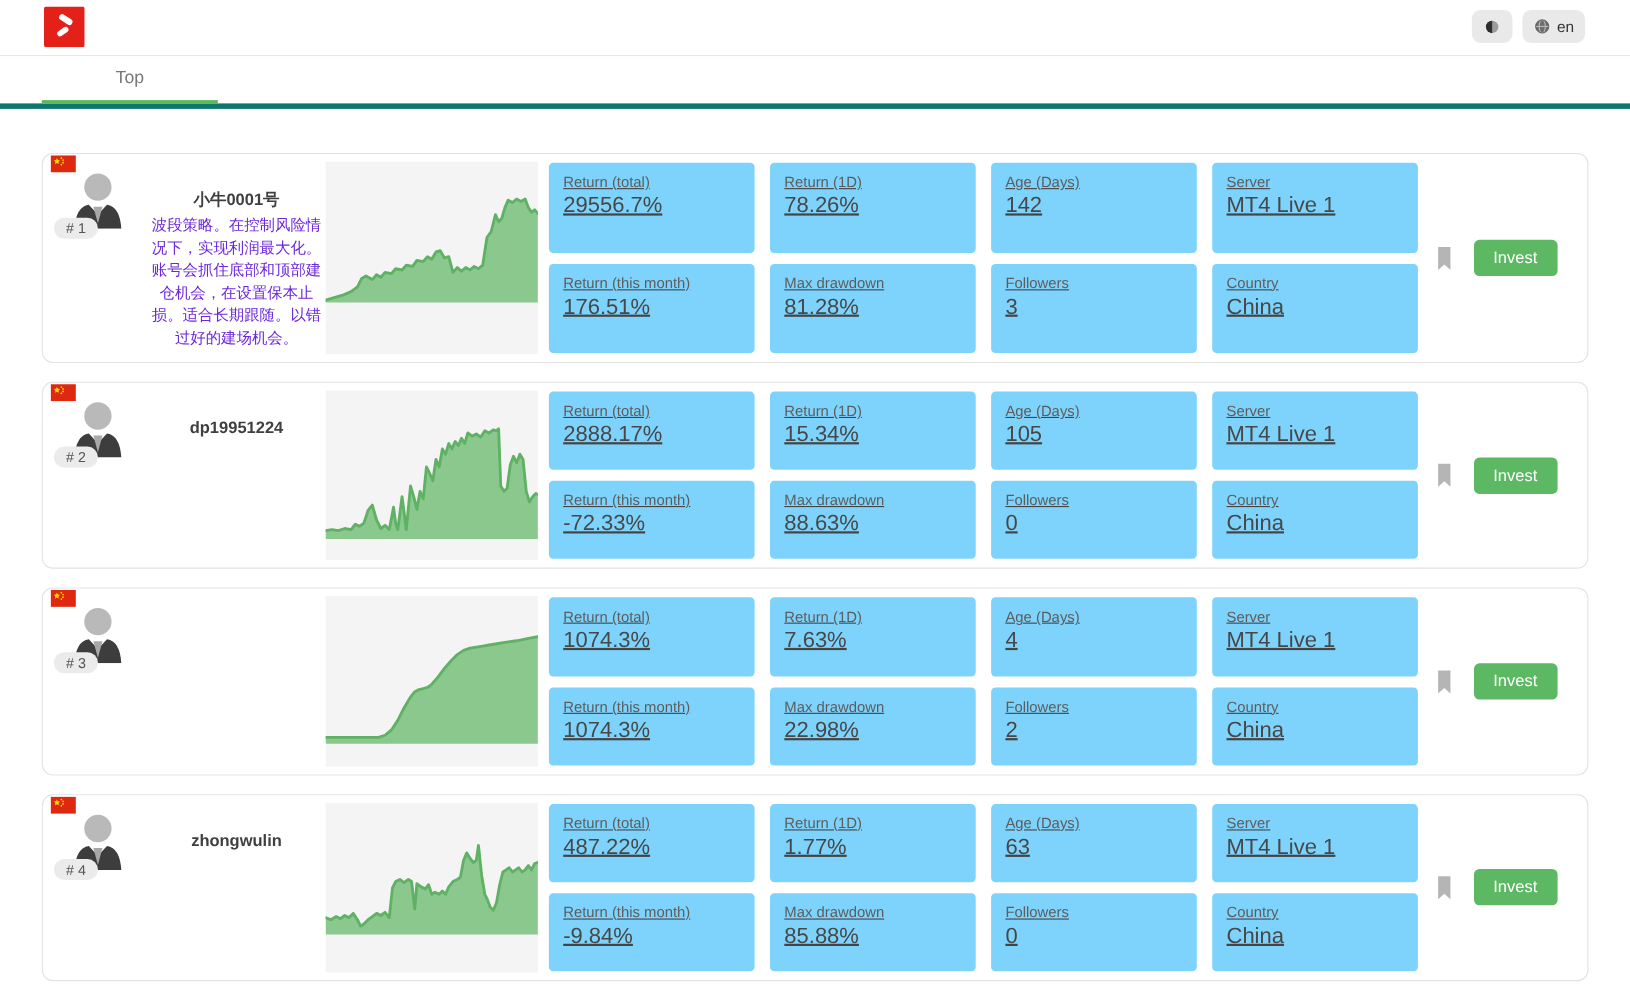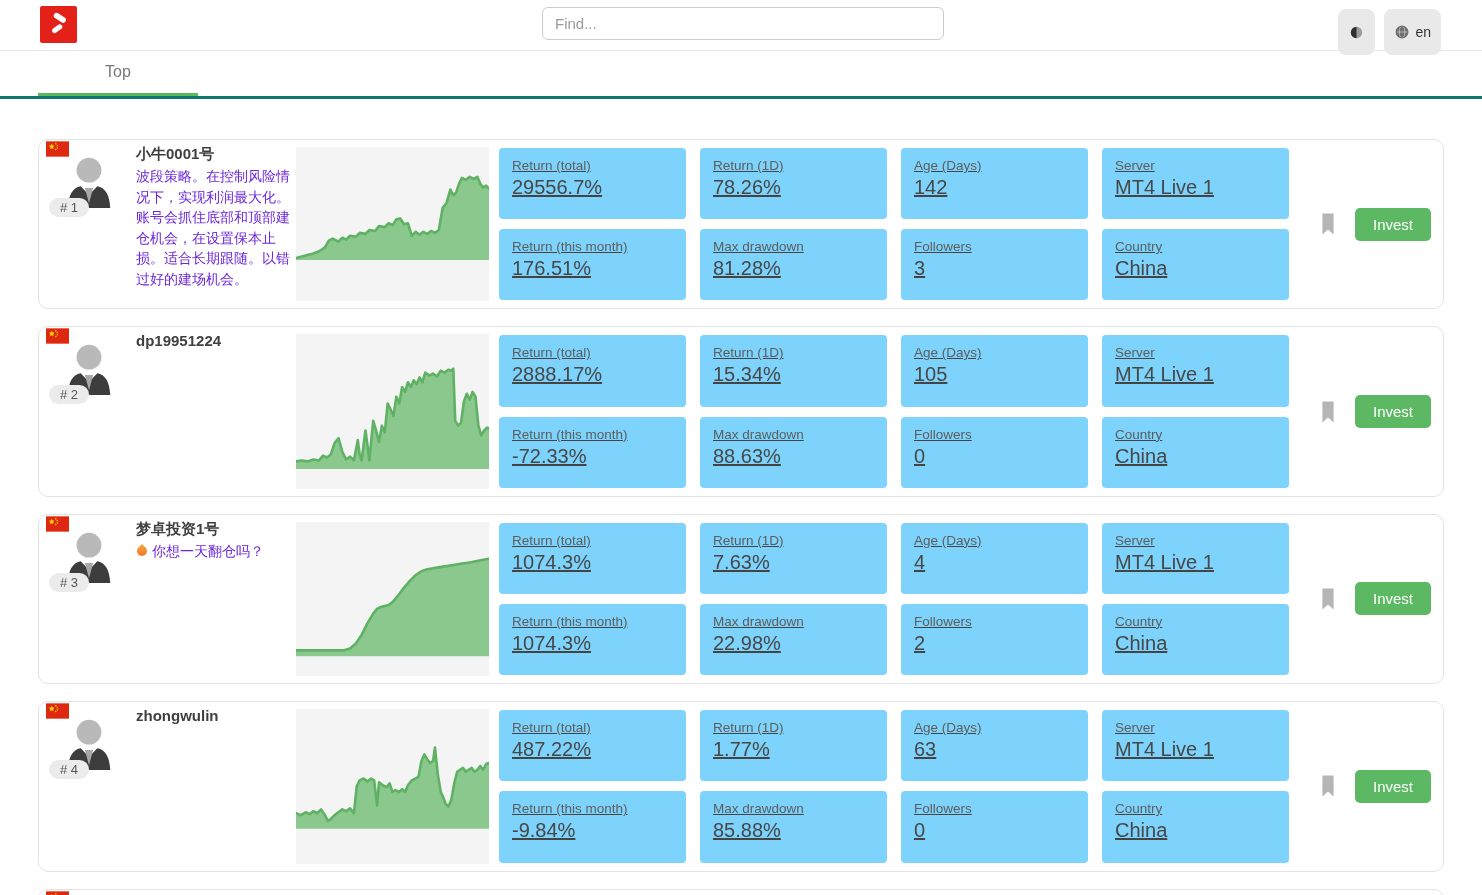--- a/index.html
+++ b/index.html
@@ -9,83 +9,80 @@
   
   .header { height: 51px; display: flex; align-items: center; position: relative;
     border-bottom: 1px solid #e7e7e7; }
   .logo { position: absolute; left: 40px; top: 6px; width: 37px; height: 37px; }
   .search-wrap { position: absolute; left: 542px; top: 7px; }
   .search-input { width: 402px; height: 33px; border: 1px solid #ccc; border-radius: 6px;
     padding: 0 12px; font-size: 15px; color: #555; outline: none;
     font-family: "Liberation Sans", sans-serif; }
   .search-input::placeholder { color: #9a9a9a; }
   .hdr-right { position: absolute; right: 41px; top: 9px; display: flex; gap: 9px; }
-  .hdr-btn { background: #e9e9e9; border: none; border-radius: 8px; height: 46px;
+  .hdr-btn { background: #e9e9e9; border: none; border-radius: 8px; height: 30px;
     display: flex; align-items: center; justify-content: center; gap: 5px;
     padding: 0 10px; cursor: pointer; font-size: 14px; color: #333;
     font-family: "Liberation Sans", sans-serif; }
 
   
-  .tabbar { height: 48px; display: flex; border-bottom: 3px solid #0f766e;
+  .tabbar { height: 48px; display: flex; border-bottom: 5px solid #0f766e;
     padding-left: 38px; gap: 25px; }
   .tab { width: 160px; display: flex; align-items: center; justify-content: center;
     font-size: 16px; color: #787878; cursor: pointer; position: relative; }
   .tab.active { border-bottom: 3px solid #5cb85c; }
 
   
   .cards { padding: 40px 38px 0 38px; display: flex; flex-direction: column; gap: 17px; }
   .card { border: 1px solid #e3e3e3; border-radius: 10px; background: #fff;
     min-height: 153px; display: flex; position: relative; cursor: pointer; }
 
   .card-left { width: 257px; position: relative; flex-shrink: 0; }
   .flag { position: absolute; left: 7px; top: 1px; width: 23px; height: 16px; }
   .avatar { position: absolute; left: 26px; top: 16px; width: 48px; height: 52px; }
   .rank { position: absolute; left: 10px; top: 58px; background: #ebebeb; color: #555;
     font-size: 13px; padding: 2px 11px; border-radius: 11px; white-space: nowrap; }
-  .who { margin: 3px 10px 12px 97px; width: 158px; }
+  .who { margin: 31px 10px 12px 97px; width: 158px; text-align: center; }
   .t-name { font-size: 15px; font-weight: bold; color: #3f3f3f; line-height: 21px; }
   .t-desc { font-size: 14px; color: #6d28d9; line-height: 20.5px; margin-top: 2px; }
   .flame { display: inline-block; width: 10px; height: 10px; margin: 0 5px 0 1px;
     background: linear-gradient(135deg, #f6a93c, #ee6f2d);
     border-radius: 0 50% 50% 50%; transform: rotate(45deg); }
 
   .card-chart { width: 193px; flex-shrink: 0; padding: 7px 0; }
   .chart-bg { background: #f4f4f4; width: 100%; height: 100%; }
   .chart-bg svg { display: block; width: 100%; height: 100%; }
   .spark-fill { fill: #8bc88e; }
   .spark-line { fill: none; stroke: #5fb264; stroke-width: 2.6;
     stroke-linejoin: round; stroke-linecap: round; vector-effect: non-scaling-stroke; }
 
   .card-stats { flex: 1; display: grid; grid-template-columns: repeat(4, 1fr);
     grid-auto-rows: 1fr; gap: 10px 14px; padding: 8px 0 8px 10px; }
   .stat { background: #7dd3fc; border-radius: 4px; padding: 8px 13px; text-decoration: underline; }
   .stat-label { font-size: 13.5px; color: #5d5d5d; line-height: 19px; }
   .stat-value { font-size: 20px; color: #474747; line-height: 22px; margin-top: 1px; }
 
   .card-actions { width: 154px; flex-shrink: 0; display: flex; align-items: center;
-    justify-content: flex-end; gap: 19px; padding-right: 12px; }
+    justify-content: center; gap: 19px; padding-right: 12px; }
   .bookmark-btn { background: none; border: none; cursor: pointer; padding: 0;
     line-height: 0; }
   .invest-btn { width: 76px; height: 33px; background: #5cb863; color: #fff;
     border: none; border-radius: 5px; font-size: 15px; cursor: pointer;
     font-family: "Liberation Sans", sans-serif; }
 </style>
 </head>
 <body>
 
 <div class="header">
   <span class="logo">
     <svg viewBox="0 0 36 36" width="37" height="37">
       <rect width="36" height="36" rx="2" fill="#e32119"></rect>
       <rect x="13" y="8.5" width="13" height="5.5" rx="2.7" fill="#fff" transform="rotate(33 19 11)"></rect>
       <rect x="11" y="20" width="11" height="5" rx="2.5" fill="#fff" transform="rotate(-35 16 22)"></rect>
     </svg>
-  </span>
-  <span class="search-wrap">
-    <input class="search-input" type="text" placeholder="Find..." style="">
   </span>
   <span class="hdr-right">
     <button class="hdr-btn" style="width:37px;">
       <svg viewBox="0 0 24 24" width="17" height="17">
         <circle cx="12" cy="12" r="8" fill="#9c9c9c"></circle>
         <path d="M12 4 a8 8 0 0 0 0 16 z" fill="#2e2e2e"></path>
       </svg>
     </button>
     <button class="hdr-btn">
       <svg viewBox="0 0 24 24" width="16" height="16">
@@ -271,24 +268,20 @@
           </svg>
       </span>
       <span class="avatar">
         <svg viewBox="0 0 40 44" width="48" height="52">
             <circle cx="20" cy="12" r="10.5" fill="#b9b9b9"></circle>
             <path d="M2 44 Q3 27 13 25.5 L20 33 L27 25.5 Q37 27 38 44 Z" fill="#3d3d3d"></path>
             <polygon points="16.5,27 23.5,27 20,40" fill="#a8a8a8"></polygon>
           </svg>
       </span>
       <span class="rank"># 3</span>
-      <div class="who">
-        <div class="t-name">梦卓投资1号</div>
-        <div class="t-desc"><span class="flame"></span><span>你想一天翻仓吗？</span></div>
-      </div>
     </div>
     <div class="card-chart">
       <div class="chart-bg">
           <svg viewBox="0 0 200 160" preserveAspectRatio="none">
             <polygon points="0,133 20,133 40,133 50,133 56,131 62,126 68,117 74,105 80,95 84,90 88,88 92,87 96,86 100,83 106,76 112,68 118,61 124,55 130,51 136,49 142,48 148,47 154,46 160,45 166,44 172,43 180,42 190,40 200,38 200,139 0,139" class="spark-fill"></polygon>
             <polyline points="0,133 20,133 40,133 50,133 56,131 62,126 68,117 74,105 80,95 84,90 88,88 92,87 96,86 100,83 106,76 112,68 118,61 124,55 130,51 136,49 142,48 148,47 154,46 160,45 166,44 172,43 180,42 190,40 200,38" class="spark-line"></polyline>
           </svg>
         </div>
     </div>
     <div class="card-stats">

